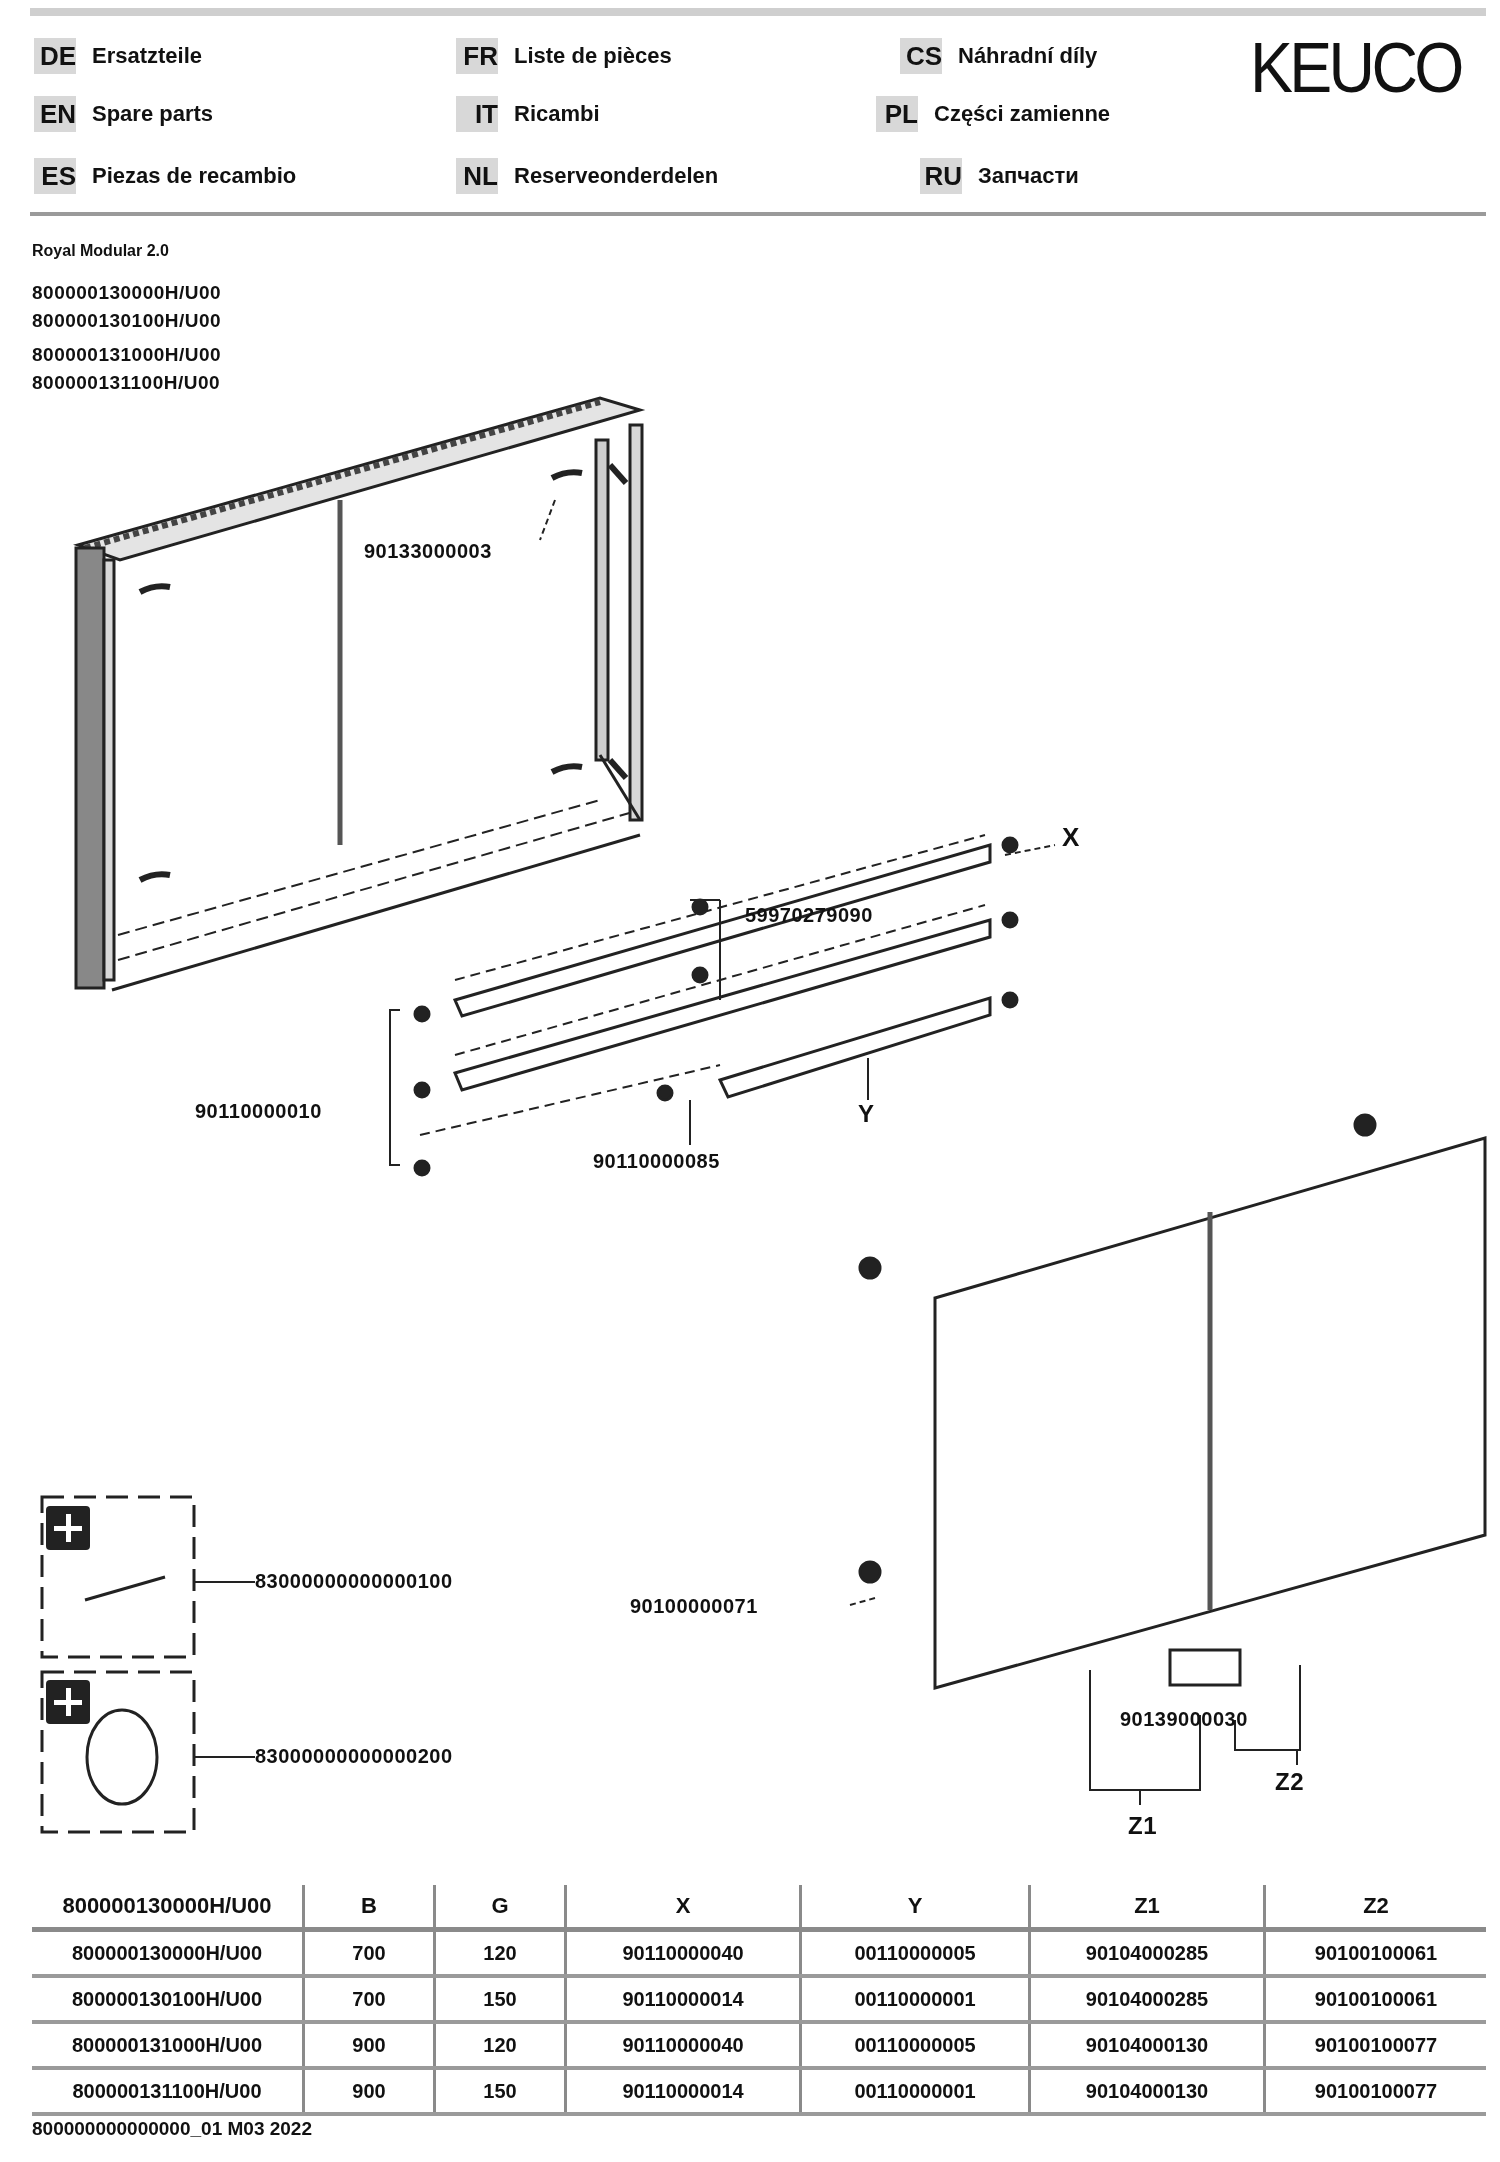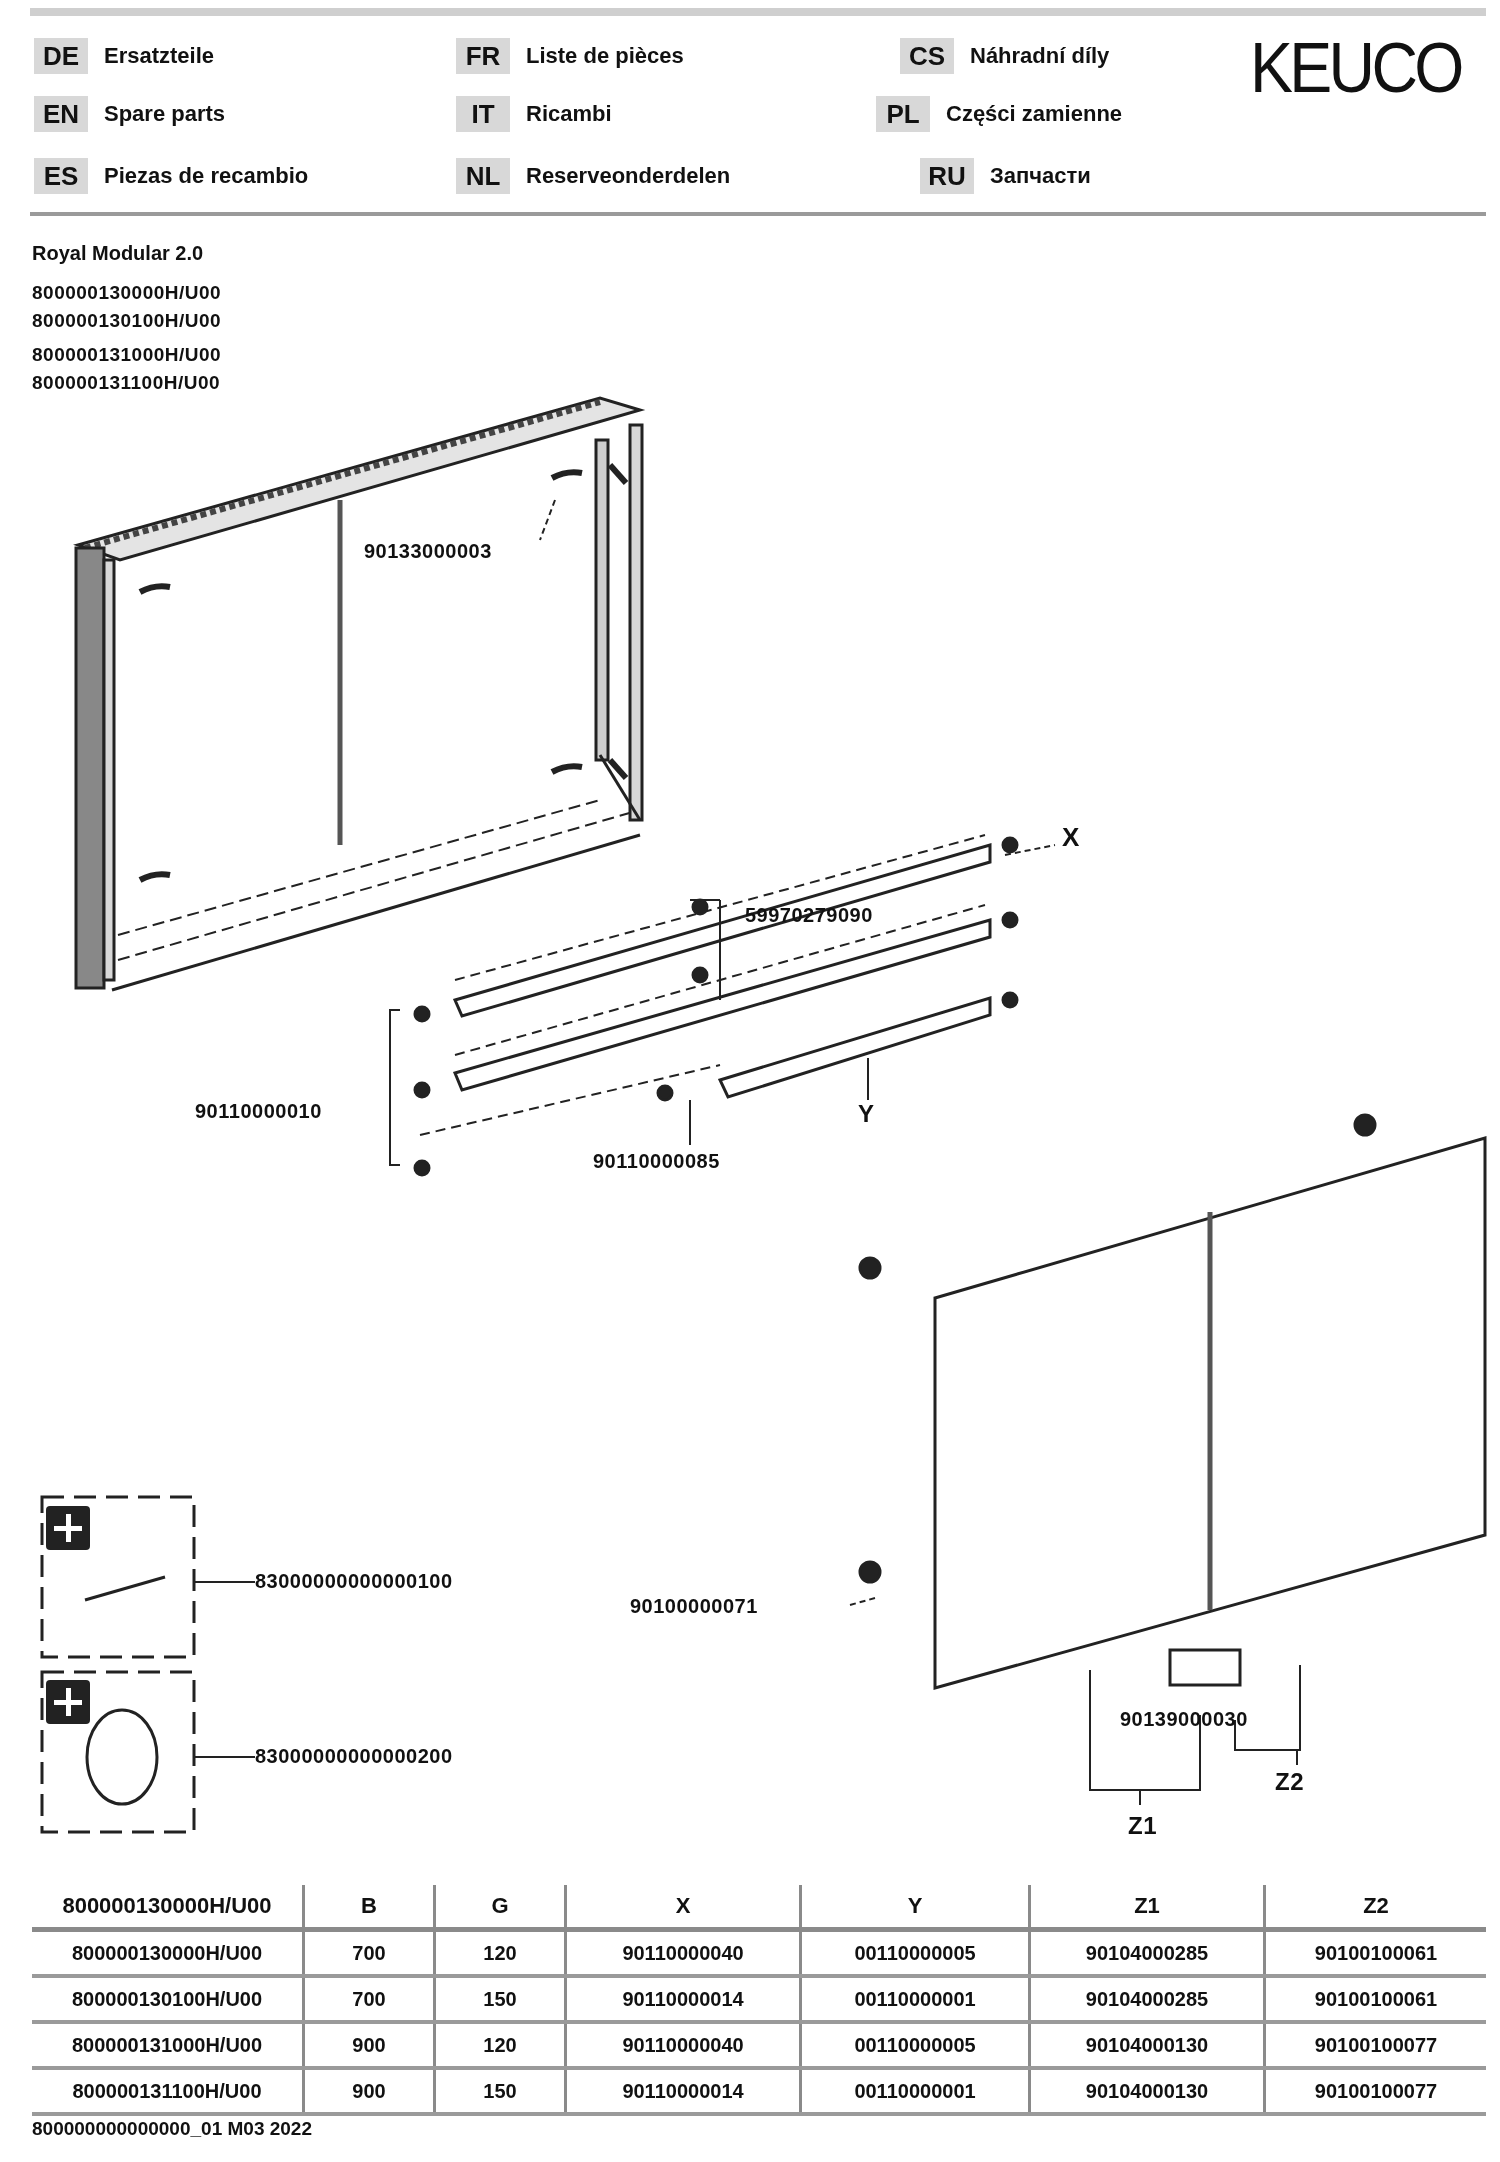--- a/index.html
+++ b/index.html
@@ -1,25 +1,25 @@
 <!DOCTYPE html>
 <html><head>
 <meta charset="utf-8">
 <style>
   html, body { margin:0; padding:0; background:#ffffff; }
   body { width:1500px; height:2162px; position:relative; overflow:hidden;
          font-family:"Liberation Sans", "DejaVu Sans", sans-serif; color:#111; }
   .rule { position:absolute; left:30px; width:1456px; background:#9a9a9a; }
   .lang-row { position:absolute; display:flex; align-items:center; gap:16px; }
-  .lang-code { display:inline-block; width:54px; height:36px; background:#d8d8d8;
-               font-weight:bold; font-size:26px; line-height:36px; text-align:center; color:#111; }
+  .lang-code { display:inline-block; width:42px; height:36px; background:#d8d8d8;
+               font-weight:bold; font-size:26px; line-height:36px; text-align:right; color:#111; }
   .lang-label { font-weight:bold; font-size:22px; color:#111; white-space:nowrap; }
   .logo { position:absolute; left:1250px; top:28px; font-size:70px; letter-spacing:-4px;
           font-family:"Liberation Sans", sans-serif; color:#111; transform:scaleX(0.92); transform-origin:left; }
-  .prod-title { position:absolute; left:32px; top:242px; font-weight:bold; font-size:20px; }
+  .prod-title { position:absolute; left:32px; top:242px; font-weight:bold; font-size:16px; }
   .prod-num { position:absolute; left:32px; font-weight:bold; font-size:19px; letter-spacing:0.5px; }
   .callout { position:absolute; font-weight:bold; font-size:20px; letter-spacing:0.5px; white-space:nowrap; }
   svg { position:absolute; left:0; top:0; }
   table.parts { position:absolute; left:32px; top:1885px; width:1454px; border-collapse:collapse;
                 font-weight:bold; font-size:20px; }
   table.parts th, table.parts td { text-align:center; height:42px; padding:0; }
   table.parts th { border-bottom:5px solid #8a8a8a; font-size:22px; }
   table.parts td { border-bottom:4px solid #9a9a9a; }
   table.parts th + th, table.parts td + td { border-left:3px solid #8a8a8a; }
   .footer { position:absolute; left:32px; top:2118px; font-weight:bold; font-size:19px; }

